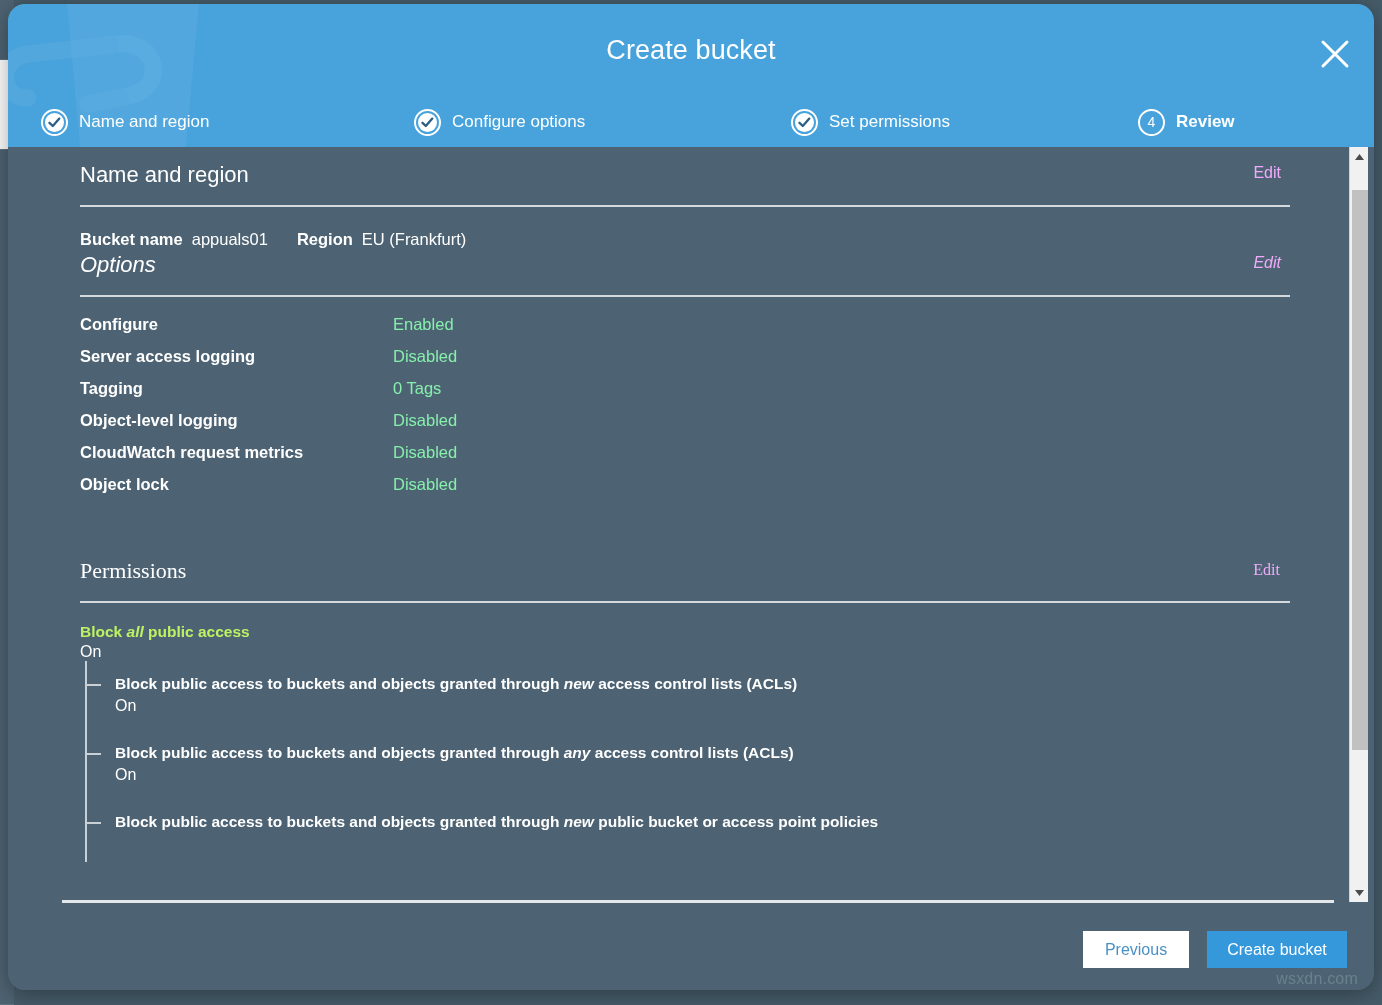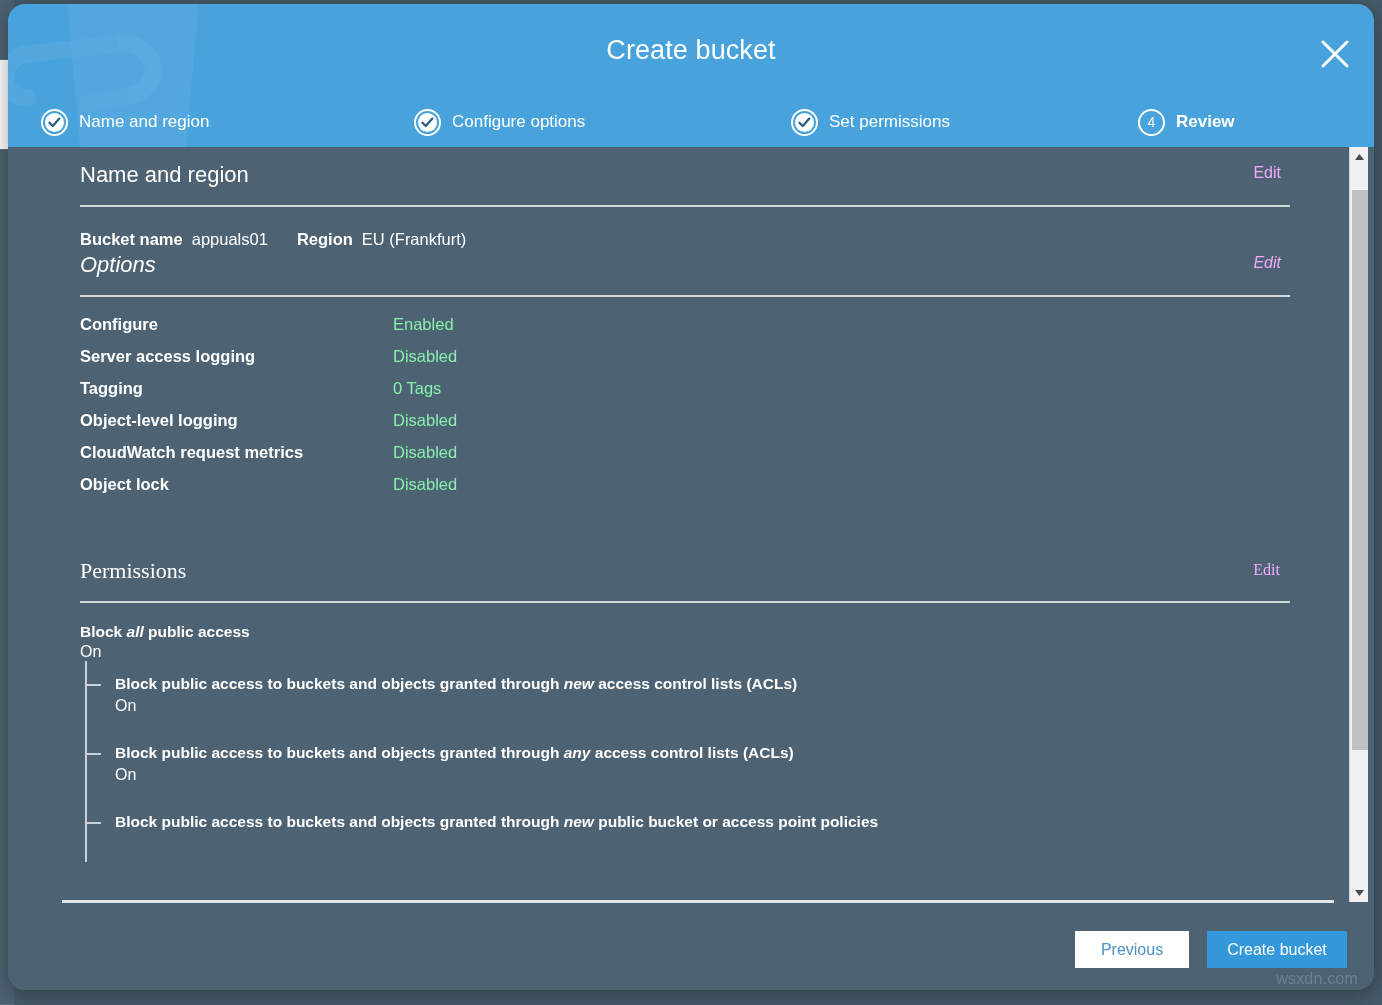--- a/index.html
+++ b/index.html
@@ -175,21 +175,21 @@
     color: #86efac;
     font-weight: 400;
     text-align: right;
   }
 
   .perm-root {
     margin: 20px 0 0 72px;
     position: relative;
   }
   .perm-root .title {
-    color: #ffffff;
+    color: #bef264;
     font-size: 15.5px;
     font-weight: bold;
   }
   .perm-root .title em { font-style: italic; }
   .perm-root .state {
     color: #ffffff;
     font-size: 16px;
     margin-top: 2px;
   }
   .perm-children {
@@ -273,21 +273,21 @@
     top: 28px;
     height: 37px;
     font-size: 16px;
     font-family: "Liberation Sans", sans-serif;
     cursor: pointer;
     border: none;
     display: flex; align-items: center; justify-content: center;
   }
   .btn-prev {
     right: 185px;
-    width: 114px;
+    width: 106px;
     background: #ffffff;
     color: #4a90c4;
   }
   .btn-create {
     right: 27px;
     width: 140px;
     background: #3498db;
     color: #ffffff;
   }
   .wm {

